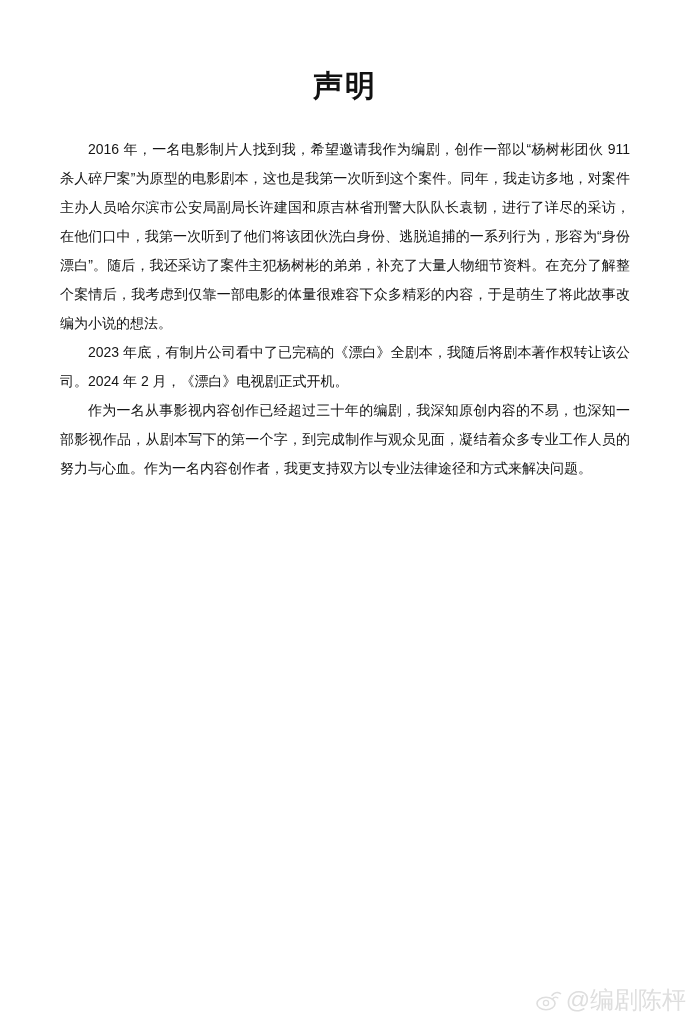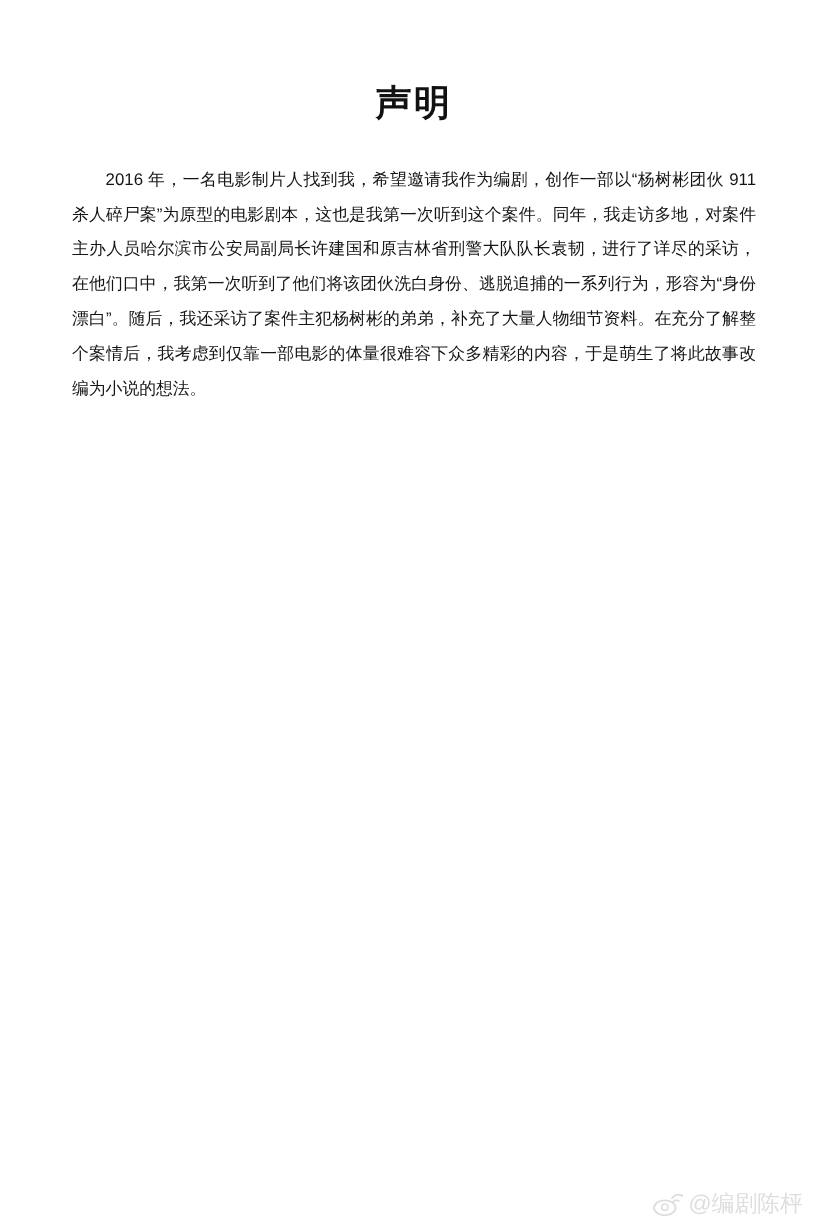--- a/index.html
+++ b/index.html
@@ -37,44 +37,46 @@
     line-height: 29px;
     font-weight: 500;
     text-align: justify;
     text-justify: inter-ideograph;
     text-indent: 2em;
     letter-spacing: 0px;
     word-break: break-all;
   }
   .watermark {
     position: absolute;
-    right: 21px;
+    right: 4px;
     bottom: 6px;
     display: flex;
     align-items: center;
     gap: 4px;
     color: #dedede;
-    font-size: 19px;
+    font-size: 24px;
     font-weight: 500;
     user-select: none;
   }
   .watermark svg {
     display: block;
   }
 </style>
 </head>
 <body>
 
 <div class="page">
   <div class="content">
 
     <h1 class="doc-title">声明</h1>
 
     <div class="doc-body">
       <p class="para">2016 年，一名电影制片人找到我，希望邀请我作为编剧，创作一部以“杨树彬团伙 911 杀人碎尸案”为原型的电影剧本，这也是我第一次听到这个案件。同年，我走访多地，对案件主办人员哈尔滨市公安局副局长许建国和原吉林省刑警大队队长袁韧，进行了详尽的采访，在他们口中，我第一次听到了他们将该团伙洗白身份、逃脱追捕的一系列行为，形容为“身份漂白”。随后，我还采访了案件主犯杨树彬的弟弟，补充了大量人物细节资料。在充分了解整个案情后，我考虑到仅靠一部电影的体量很难容下众多精彩的内容，于是萌生了将此故事改编为小说的想法。</p>
+      <p class="para">2023 年底，有制片公司看中了已完稿的《漂白》全剧本，我随后将剧本著作权转让该公司。2024 年 2 月，《漂白》电视剧正式开机。</p>
+      <p class="para">作为一名从事影视内容创作已经超过三十年的编剧，我深知原创内容的不易，也深知一部影视作品，从剧本写下的第一个字，到完成制作与观众见面，凝结着众多专业工作人员的努力与心血。作为一名内容创作者，我更支持双方以专业法律途径和方式来解决问题。</p>
     </div>
 
   </div>
 
   <div class="watermark">
     <span>
       <svg width="27" height="23" viewBox="0 0 27 23" aria-hidden="true">
         <ellipse cx="11" cy="14.5" rx="9" ry="6.2" fill="none" stroke="#dedede" stroke-width="1.6"></ellipse>
         <circle cx="11" cy="14" r="2.6" fill="none" stroke="#dedede" stroke-width="1.3"></circle>
         <path d="M17 6.5 C19 3.5 22.5 2.8 25.5 4.6" fill="none" stroke="#dedede" stroke-width="1.6" stroke-linecap="round"></path>

